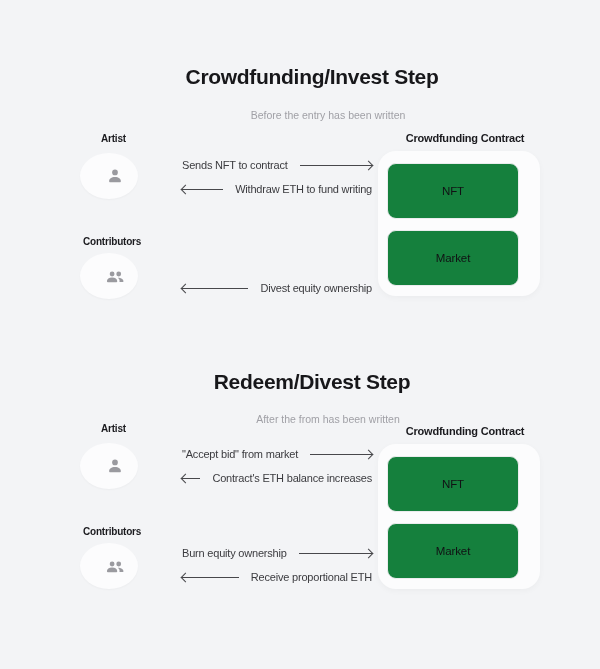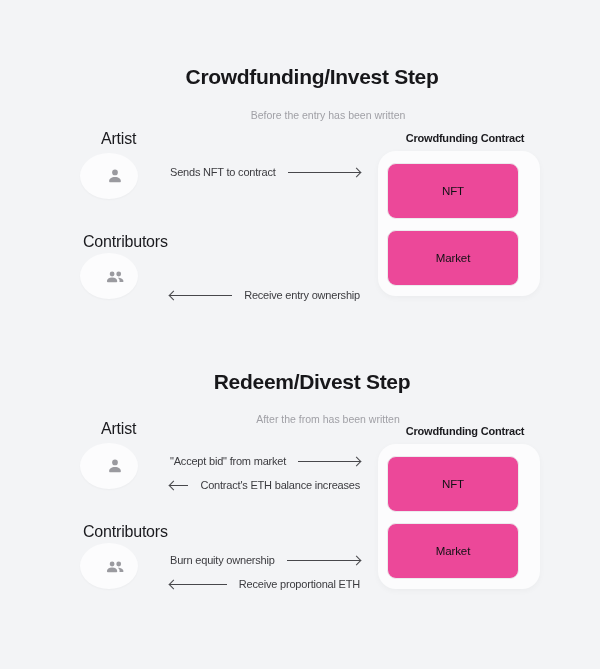--- a/index.html
+++ b/index.html
@@ -29,39 +29,39 @@
   .section-subtitle {
     left: 0; width: 600px;
     text-align: center;
     font-size: 10.5px;
     color: #a0a0a6;
     line-height: 14px;
     margin: 16px;
   }
 
   .actor-label {
-    font-size: 16px; font-weight: 400;
+    font-size: 10px; font-weight: 700;
     letter-spacing: -0.2px;
     color: #1a1a1e;
     line-height: 13px;
   }
 
   .avatar {
     width: 46px; height: 46px;
     border-radius: 50%;
     background: #fcfcfd;
     box-shadow: 0 1px 2px rgba(0,0,0,0.03);
     display: flex; align-items: center; justify-content: center;
   }
   .avatar svg { display: block; }
   .icon-fill { fill: #9a9a9f; }
 
   .flow {
-    left: 158px; width: 190px; height: 15px;
-    display: flex; align-items: flex-end; margin-top: 7px;
+    left: 170px; width: 190px; height: 15px;
+    display: flex; align-items: flex-end;
   }
   .flow-text {
     font-size: 11px;
     letter-spacing: -0.2px;
     color: #3b3b3f;
     white-space: nowrap;
     line-height: 15px;
   }
   .arrow {
     flex: 1;
@@ -102,21 +102,21 @@
   }
   .contract-card {
     left: 378px; width: 150px; height: 145px;
     background: #fcfcfd;
     border-radius: 18px;
     box-shadow: 0 2px 6px rgba(0,0,0,0.035);
   }
   .contract-box {
     position: absolute;
     left: 9px; width: 130px; height: 54px;
-    background: #ec4899;
+    background: #15803d;
     border: 1px solid #ebecee;
     border-radius: 9px;
     display: flex; align-items: center; justify-content: center;
     font-size: 11.5px;
     font-weight: 500;
     letter-spacing: -0.1px;
     color: #111114;
   }
   .box-nft { top: 12px; }
   .box-market { top: 79px; }
@@ -136,36 +136,40 @@
         <circle class="icon-fill" cx="12" cy="8.1" r="3.1"></circle>
         <path class="icon-fill" d="M12 13.2c-3.9 0-6.4 1.9-6.4 4.6 0 .7.5 1.1 1.2 1.1h10.4c.7 0 1.2-.4 1.2-1.1 0-2.7-2.5-4.6-6.4-4.6z"></path>
       </svg>
     </span>
   </div>
 
   <div class="abs flow" style="top:158px">
     <span class="flow-text">Sends NFT to contract</span>
     <span class="arrow arrow-right"></span>
   </div>
+  <div class="abs flow" style="top:182px">
+    <span class="arrow arrow-left"></span>
+    <span class="flow-text">Withdraw ETH to fund writing</span>
+  </div>
 
   <div class="abs actor-label" style="left:71px; top:235px">Contributors</div>
   <div class="abs avatar" style="left:80px; top:253px">
     <span>
       <svg viewBox="0 0 28 24" width="25" height="25">
         <circle class="icon-fill" cx="10.2" cy="9.2" r="2.7"></circle>
         <circle class="icon-fill" cx="17.6" cy="9.2" r="2.7"></circle>
         <path class="icon-fill" d="M10.2 13.2c-3.5 0-5.8 1.7-5.8 4.1 0 .6.4 1 1.1 1h9.4c.7 0 1.1-.4 1.1-1 0-2.4-2.3-4.1-5.8-4.1z"></path>
         <path class="icon-fill" d="M18 13.3c2.9.3 4.9 1.8 4.9 3.9 0 .6-.4 1-1 1h-3.6c.2-.3.3-.7.3-1.1 0-1.5-.7-2.7-2-3.6.5-.1.9-.2 1.4-.2z"></path>
       </svg>
     </span>
   </div>
 
   <div class="abs flow" style="top:281px">
     <span class="arrow arrow-left"></span>
-    <span class="flow-text">Receive entry ownership</span>
+    <span class="flow-text">Divest equity ownership</span>
   </div>
 
   <div class="abs contract-label" style="top:132px">Crowdfunding Contract</div>
   <div class="abs contract-card" style="top:151px">
     <div class="contract-box box-nft">NFT</div>
     <div class="contract-box box-market">Market</div>
   </div>
 
   <h1 class="abs section-title" style="top:369px">Redeem/Divest Step</h1>
   <p class="abs section-subtitle" style="top:396px">After the from has been written</p>

